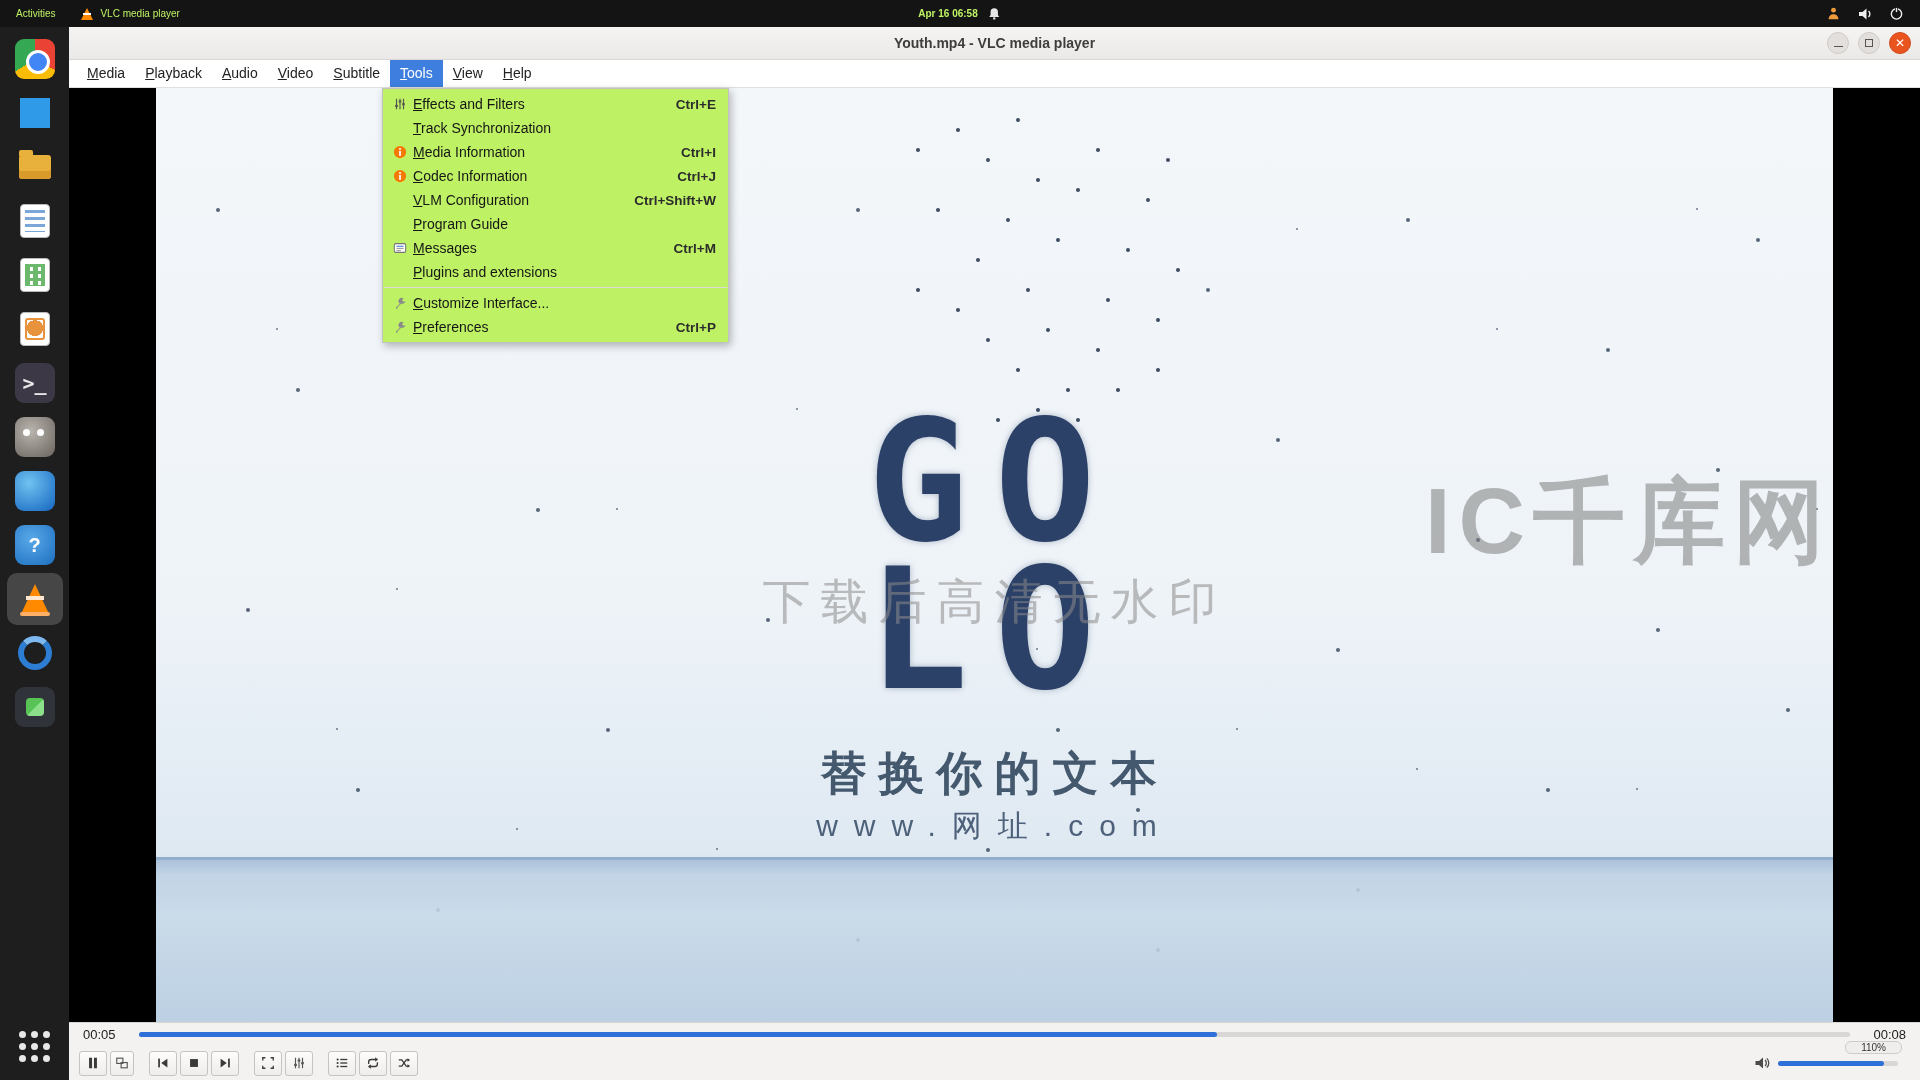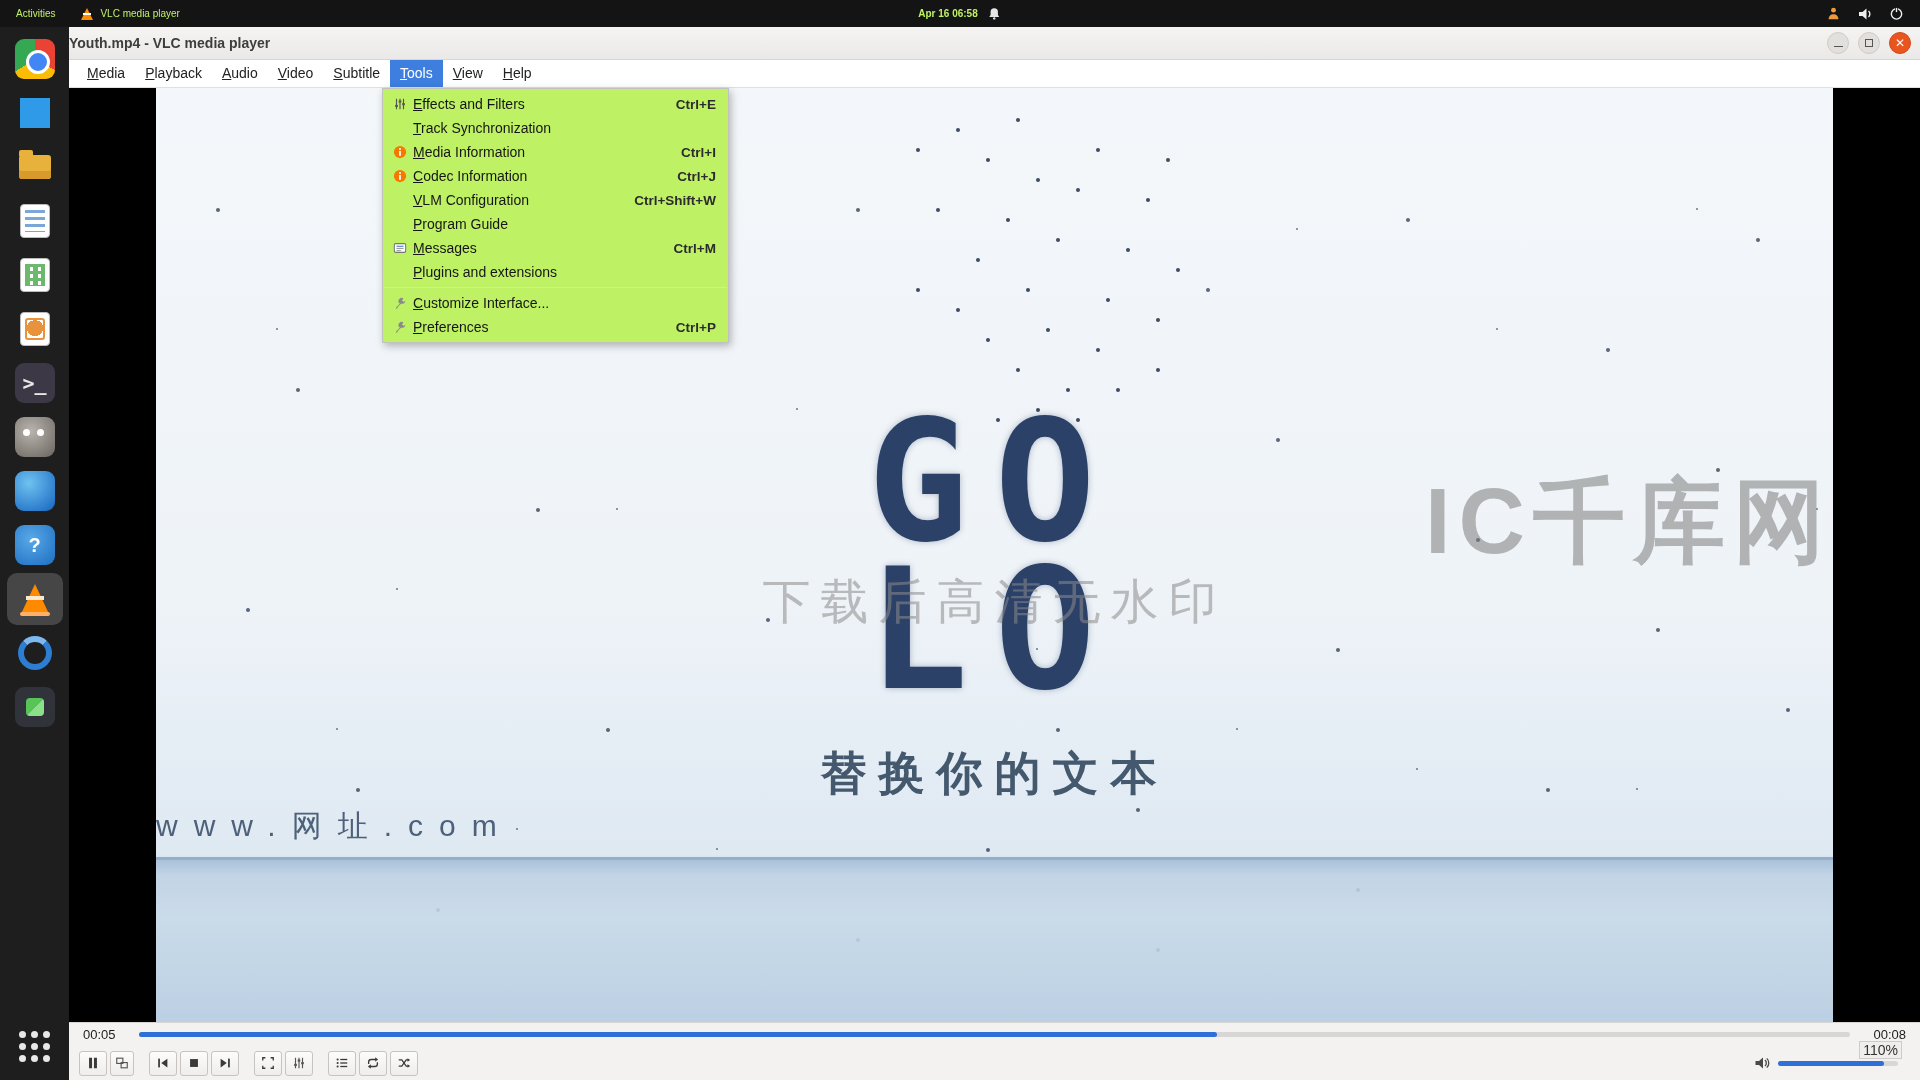--- a/index.html
+++ b/index.html
@@ -54,21 +54,21 @@
   .cone-big:before { content:""; position:absolute; left:-9px; top:12px; width:18px; height:4px; background:#ffe8d0; }
   .cone-big:after { content:""; position:absolute; left:-15px; top:28px; width:30px; height:4px; background:#ffb066; border-radius:2px; }
   .ic-swirl { border-radius:50%; border:6px solid #2d7dd2; border-top-color:#7db8ee; background:transparent; width:34px; height:34px; }
   .ic-software { background:#30333a; border-radius:9px; position:relative; }
   .ic-software:after { content:""; position:absolute; left:11px; top:11px; width:18px; height:18px;
     background:linear-gradient(135deg,#58c458 0 50%, #8ce08c 50% 100%); border-radius:4px; }
 
   
   .window { position:absolute; top:27px; left:69px; right:0; bottom:0; background:#f3f2f1; z-index:10; }
   .titlebar { height:33px; background:linear-gradient(#f5f4f3,#ebe9e7); border-bottom:1px solid #d8d5d2;
-    display:flex; align-items:center; position:relative; }
+    display:flex; align-items:center; justify-content:center; position:relative; }
   .titlebar .title { font-size:14px; font-weight:bold; color:#3f3d3b; }
   .win-btns { position:absolute; right:9px; top:5px; display:flex; gap:9px; }
   .win-btn { width:22px; height:22px; border-radius:50%; background:#e2dfdc; border:1px solid #cfccc8;
     display:flex; align-items:center; justify-content:center; font-size:12px; color:#555; }
   .win-btn.close { background:#e9541f; border-color:#d04a1a; color:#fff; }
   .win-btn .sq { width:8px; height:8px; border:1.5px solid #555; }
   .win-btn .dash { width:9px; height:1.5px; background:#555; margin-top:7px; }
 
   .menubar { height:28px; background:#ffffff; border-bottom:1px solid #e2e0de; display:flex;
     align-items:stretch; padding-left:8px; font-size:14px; color:#222; }
@@ -97,21 +97,21 @@
   .wm-main { position:absolute; left:0; width:100%; top:372px; text-align:right; font-size:92px;
     font-weight:bold; color:#7e7e7e; opacity:.55; letter-spacing:8px; z-index:6; }
   .wm-sub { position:absolute; left:0; width:100%; top:482px; text-align:center; font-size:48px;
     color:#8b8b8b; opacity:.55; letter-spacing:10px; z-index:6; }
 
   .logo-block { position:absolute; left:0; width:100%; top:320px; text-align:center; z-index:4;
     font-family:"DejaVu Sans Mono",monospace; font-weight:bold; color:#2c4168; line-height:148px;
     font-size:168px; letter-spacing:26px; text-shadow:0 0 6px rgba(44,65,104,.35); }
   .tagline { position:absolute; left:0; width:100%; top:655px; text-align:center; font-size:46px;
     font-weight:bold; color:#44586e; letter-spacing:12px; z-index:5; }
-  .siteline { position:absolute; left:0; width:100%; top:718px; text-align:left; font-size:30px;
+  .siteline { position:absolute; left:0; width:100%; top:718px; text-align:center; font-size:30px;
     color:#4e617a; letter-spacing:16px; z-index:5; }
 
   .speck, .speck2, .burst { position:absolute; border-radius:50%; }
   .speck { left:0; top:0; width:4px; height:4px; background:transparent;
     box-shadow:60px 120px 0 #26374e, 140px 300px 0 #26374e, 90px 520px 0 #26374e, 200px 700px 0 #26374e,
       330px 180px 0 #26374e, 380px 420px 0 #26374e, 450px 640px 0 #26374e, 520px 250px 0 #26374e,
       610px 530px 0 #26374e, 700px 120px 0 #26374e, 760px 690px 0 #26374e, 830px 760px 0 #26374e,
       900px 640px 0 #26374e, 980px 720px 0 #26374e, 1050px 200px 0 #26374e, 1120px 350px 0 #26374e,
       1180px 560px 0 #26374e, 1250px 130px 0 #26374e, 1320px 450px 0 #26374e, 1390px 700px 0 #26374e,
       1450px 260px 0 #26374e, 1500px 540px 0 #26374e, 1560px 380px 0 #26374e, 1600px 150px 0 #26374e,
@@ -140,22 +140,22 @@
   .seek-track { flex:1; height:5px; background:#d9d7d5; border-radius:3px; position:relative; }
   .seek-fill { position:absolute; left:0; top:0; bottom:0; background:#2f6fd8; border-radius:3px; }
   .btn-row { height:36px; display:flex; align-items:center; padding:0 10px; }
   .cbtn { width:28px; height:25px; border:1px solid #c6c3c0; border-radius:3px; margin-right:3px;
     background:linear-gradient(#fcfcfb,#efedeb); display:flex; align-items:center; justify-content:center; }
   .cbtn.small { width:24px; }
   .gap { width:12px; }
   .vol-wrap { margin-left:auto; display:flex; align-items:center; gap:8px; position:relative; padding-right:12px; }
   .vol-track { width:120px; height:5px; background:#d9d7d5; border-radius:3px; position:relative; }
   .vol-fill { position:absolute; left:0; top:0; bottom:0; background:#2f6fd8; border-radius:3px; }
-  .vol-label { position:absolute; right:8px; top:-14px; font-size:14px; color:#333; background:#efeeec;
-    border:1px solid #ccc; padding:0 3px; border-radius:0; }
+  .vol-label { position:absolute; right:8px; top:-14px; font-size:10px; color:#333; background:#efeeec;
+    border:1px solid #ccc; padding:0 15px; border-radius:6px; }
   svg { display:block; }
 </style>
 </head>
 <body>
 
 <div class="topbar">
   <div class="activities">Activities</div>
   <div class="app-indicator">
     <span class="cone-mini"></span>
     <span>VLC media player</span>

